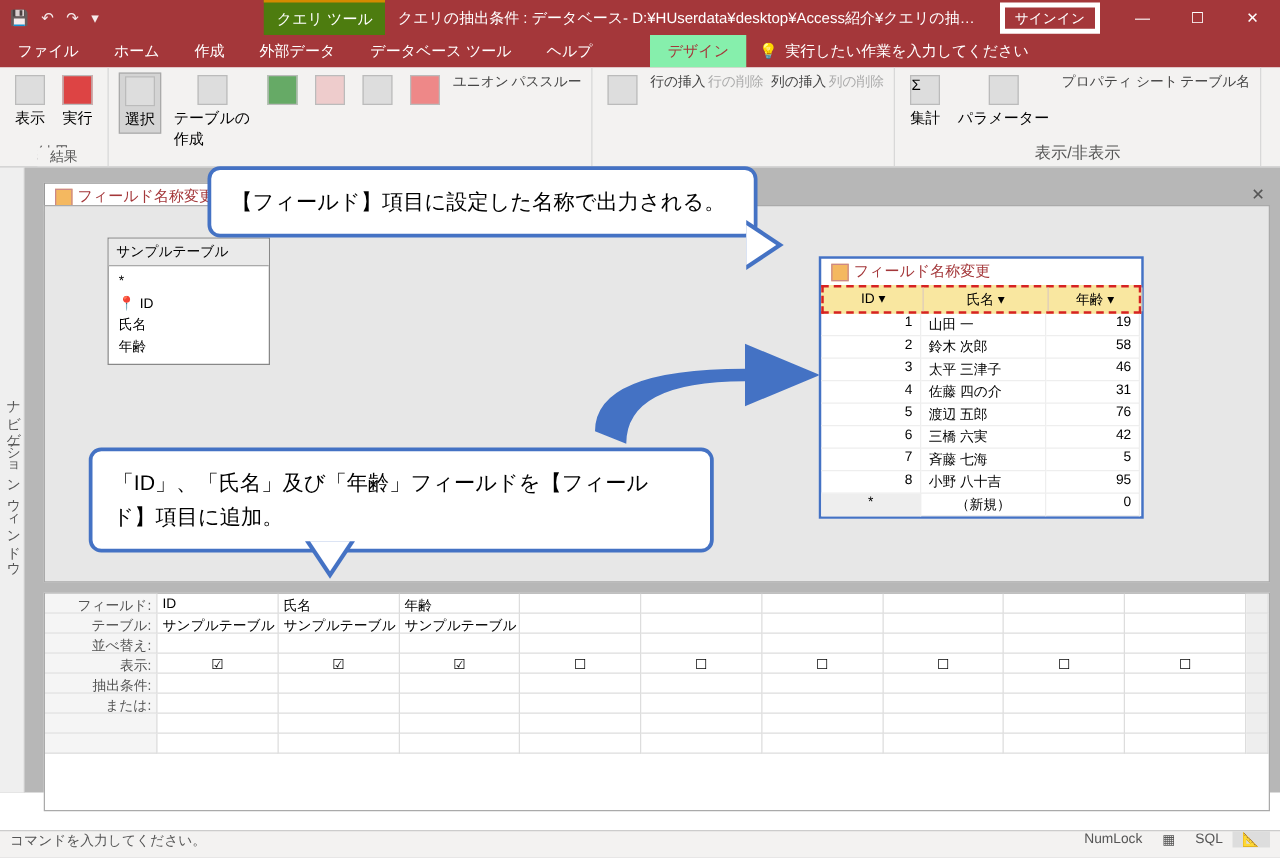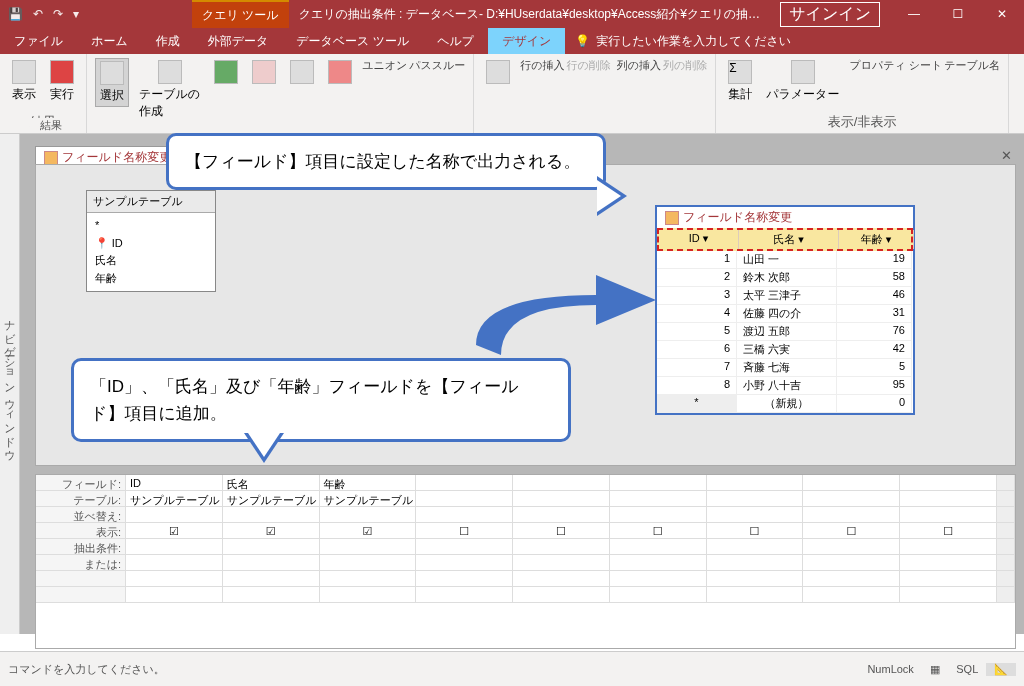--- a/index.html
+++ b/index.html
@@ -1,28 +1,28 @@
 <!DOCTYPE html>
 <html><head>
 <meta charset="utf-8">
 <style>
 * { margin: 0; padding: 0; box-sizing: border-box; font-family: "Meiryo UI", sans-serif; }
 body { width: 1024px; height: 686px; background: #fff; overflow: hidden; font-size: 12px; }
 .titlebar { height: 28px; background: #a4373a; color: #fff; display: flex; align-items: center; }
 .qat { display: flex; align-items: center; padding-left: 8px; gap: 10px; }
 .qat span { opacity: .9; }
 .title-spacer { flex: 1; }
-.contextual-tab { background: #c2410c; padding: 2px 10px; height: 100%; display: flex; align-items: center; border-top: 2px solid #d48a00; margin-right: 10px; }
+.contextual-tab { background: #4d7c0f; padding: 2px 10px; height: 100%; display: flex; align-items: center; border-top: 2px solid #d48a00; margin-right: 10px; }
 .title-text { font-size: 12px; padding-right: 8px; }
-.signin { border: 1px solid #ffffff; padding: 1px 8px; margin: 12px 12px; font-size: 16px; }
+.signin { border: 4px solid #ffffff; padding: 1px 8px; margin: 12px 12px; font-size: 11px; }
 .win-ctrl { display: flex; height: 100%; }
 .win-ctrl div { width: 44px; display: flex; align-items: center; justify-content: center; }
 .tabs { height: 26px; background: #a4373a; color: #fff; display: flex; align-items: stretch; }
 .tab { padding: 0 14px; display: flex; align-items: center; cursor: pointer; }
-.tab.active { background: #7dd3fc; color: #a4373a; }
+.tab.active { background: #86efac; color: #a4373a; margin-left: 32px; }
 .tell-me { display: flex; align-items: center; padding-left: 10px; gap: 6px; }
 .ribbon { height: 80px; background: #f3f2f1; border-bottom: 1px solid #ccc; display: flex; position: relative; }
 .rgrp { border-right: 1px solid #d8d8d8; padding: 4px 8px 0; display: flex; flex-direction: column; justify-content: space-between; }
 .grp-items { display: flex; gap: 6px; align-items: flex-start; }
 .bbtn { display: flex; flex-direction: column; align-items: center; gap: 2px; padding: 2px 4px; }
 .bbtn .ic { width: 24px; height: 24px; background: #ddd; border: 1px solid #bbb; }
 .bbtn.sel { background: #d4d4d4; border: 1px solid #aaa; }
 .grp-label { text-align: center; font-size: 13px; color: #555; padding: 2px 0; }
 .small-list { display: flex; gap: 2px; font-size: 11px; color: #444; }
 .small-list div { white-space: nowrap; }
@@ -52,21 +52,21 @@
 .result-rows { font-size: 11px; }
 .result-rows .rr { display: grid; grid-template-columns: 80px 100px 75px; }
 .result-rows .rr div { padding: 1px 6px; border-bottom: 1px solid #eee; border-right: 1px solid #eee; }
 .result-rows .rr div:first-child { text-align: right; }
 .result-rows .rr div:last-child { text-align: right; }
 .grid-area { position: absolute; left: 35px; right: 8px; top: 340px; height: 175px; background: #fff; border: 1px solid #aaa; }
 .qgrid { display: grid; grid-template-columns: 90px repeat(9, 1fr) 18px; font-size: 11px; }
 .qgrid > div { border-right: 1px solid #ddd; border-bottom: 1px solid #ddd; padding: 2px 4px; height: 16px; white-space: nowrap; overflow: hidden; }
 .qgrid .lbl { text-align: right; background: #f5f5f5; color: #555; }
 .qgrid .chk { text-align: center; }
-.status { position: absolute; bottom: 0; left: 0; right: 0; height: 35px; background: #f3f2f1; border-top: 1px solid #ccc; display: flex; align-items: center; padding: 0 8px; font-size: 11px; color: #555; }
+.status { position: absolute; bottom: 0; left: 0; right: 0; height: 22px; background: #f3f2f1; border-top: 1px solid #ccc; display: flex; align-items: flex-start; padding: 0 8px; font-size: 11px; color: #555; }
 .status .sp { flex: 1; }
 .status .vbtn { padding: 0 8px; }
 .results-label { position: absolute; left: 24px; top: -6px; font-size: 11px; color: #555; background: #f3f2f1; padding: 0 10px; }
 .close-x { position: absolute; right: 12px; top: 14px; font-size: 13px; color: #555; cursor: pointer; }
 </style>
 </head>
 <body>
 
 <div class="titlebar">
   <div class="qat">

